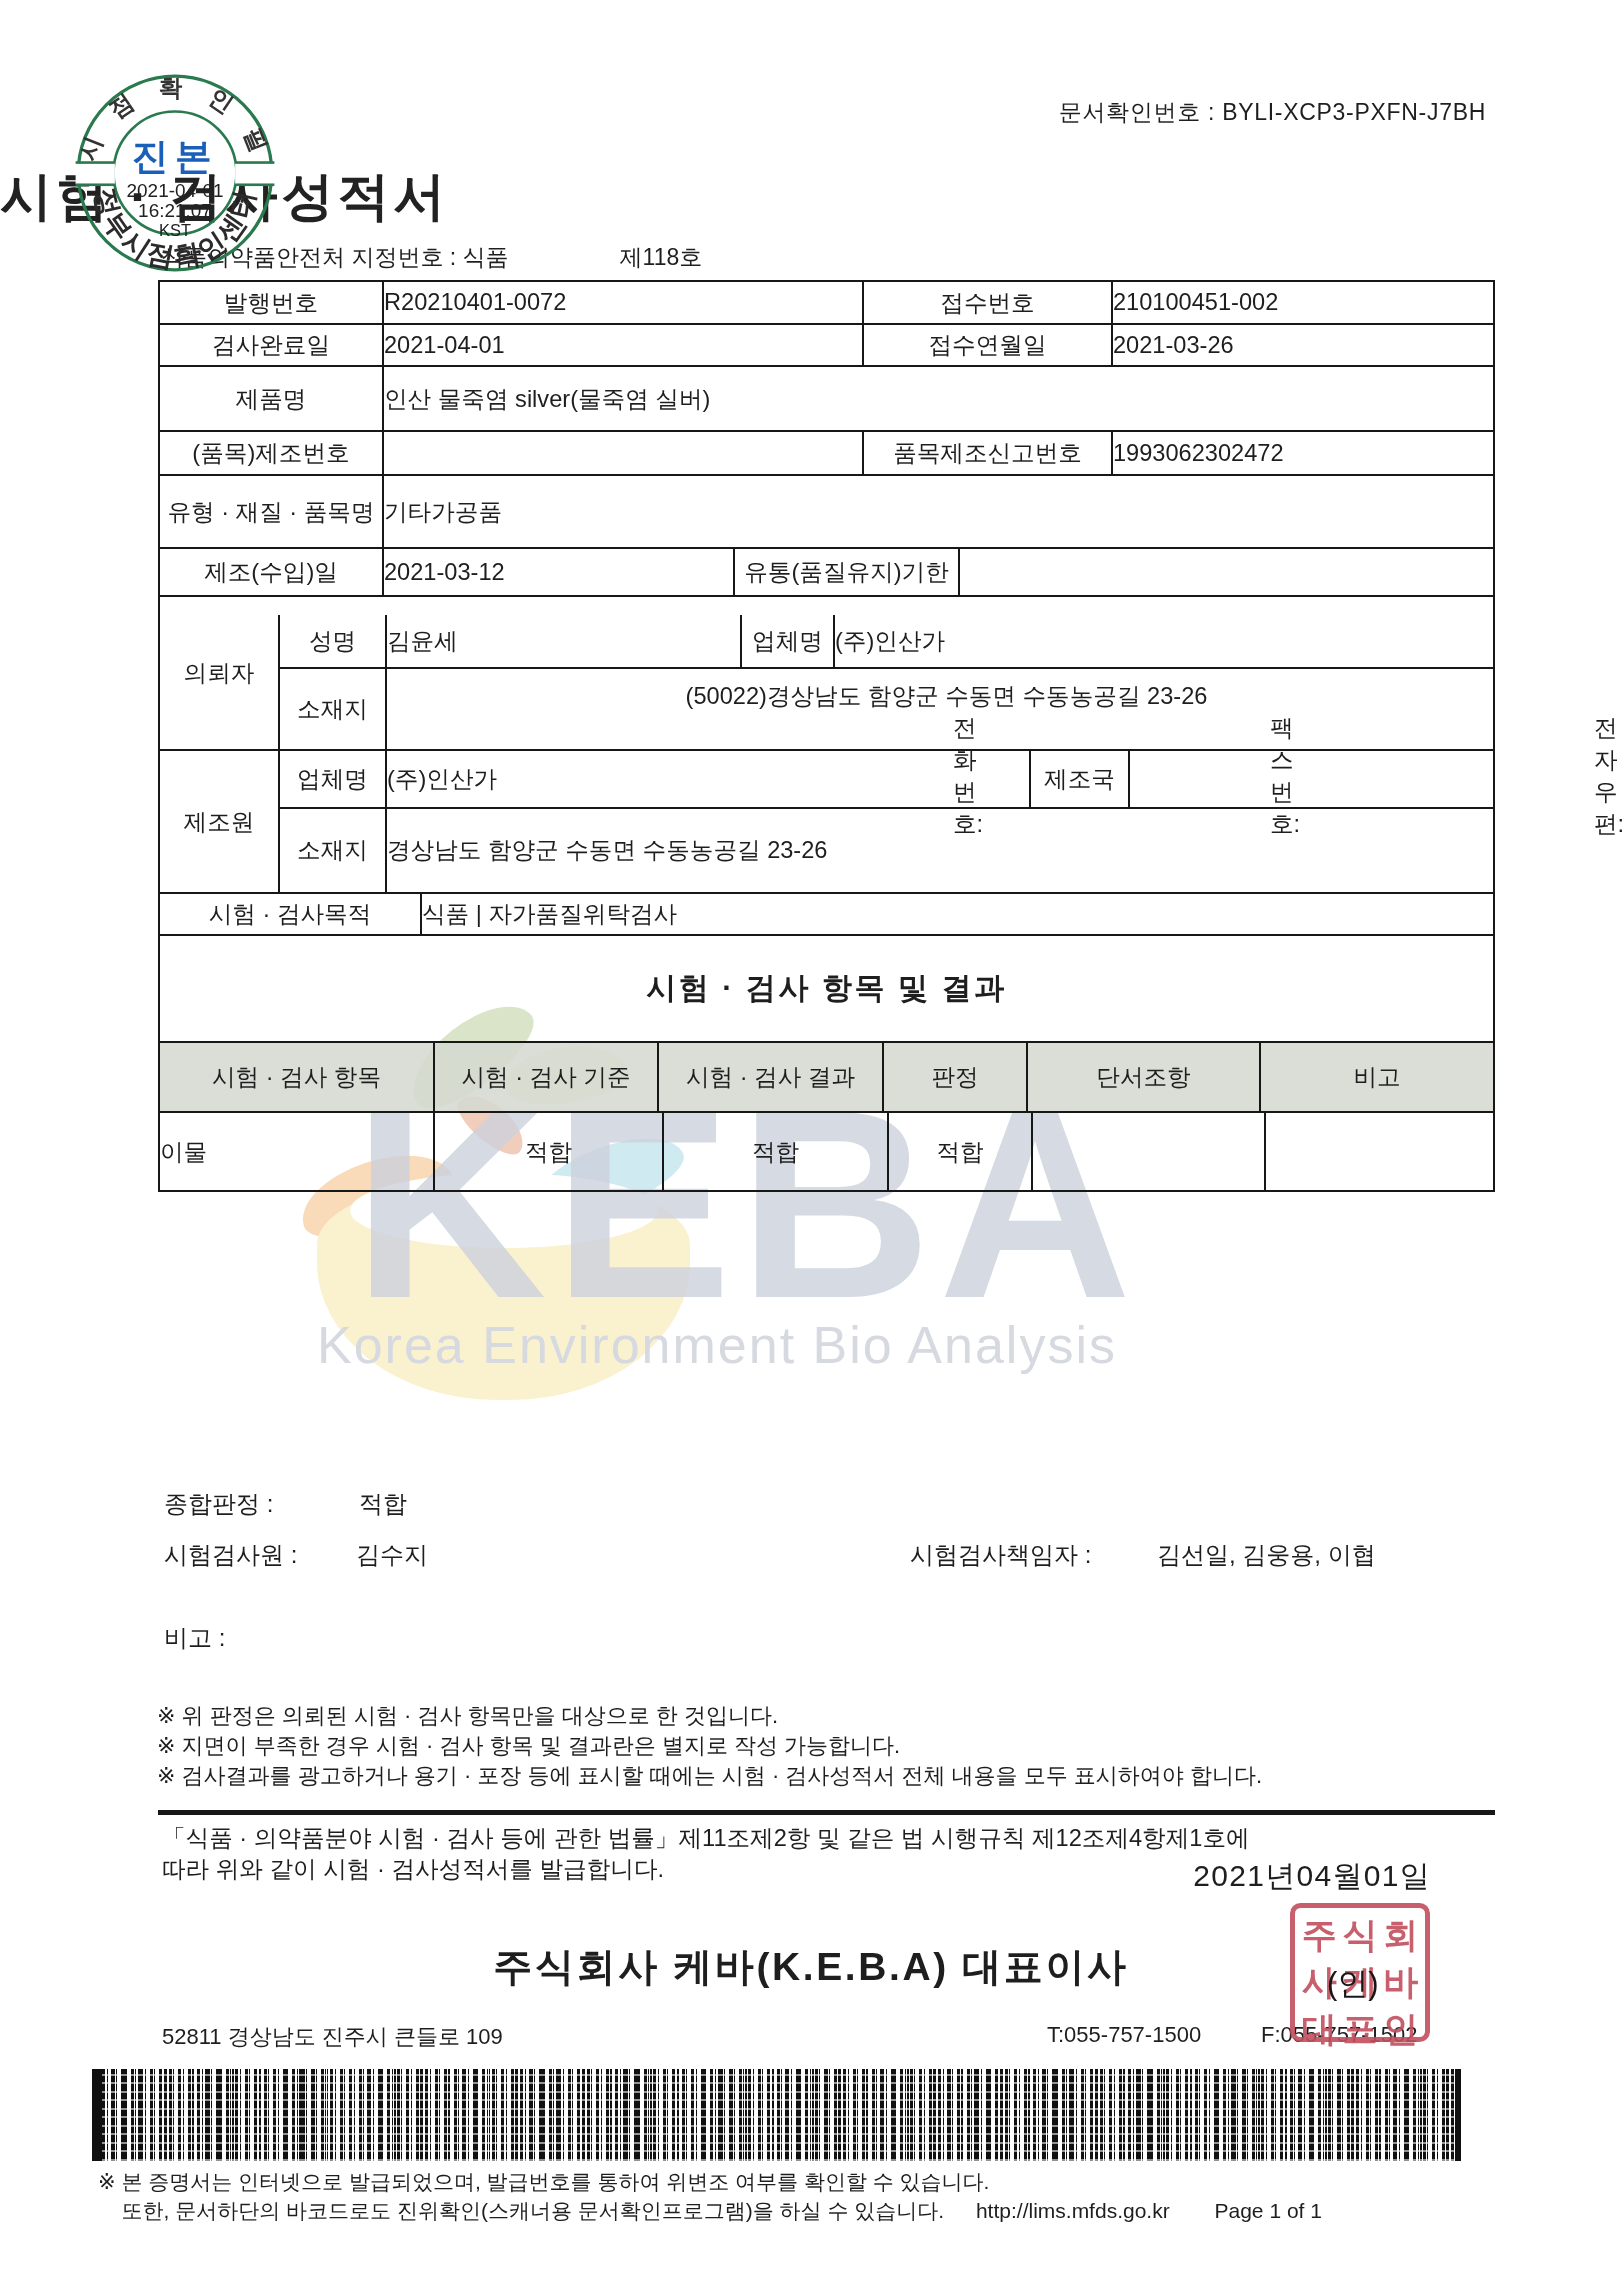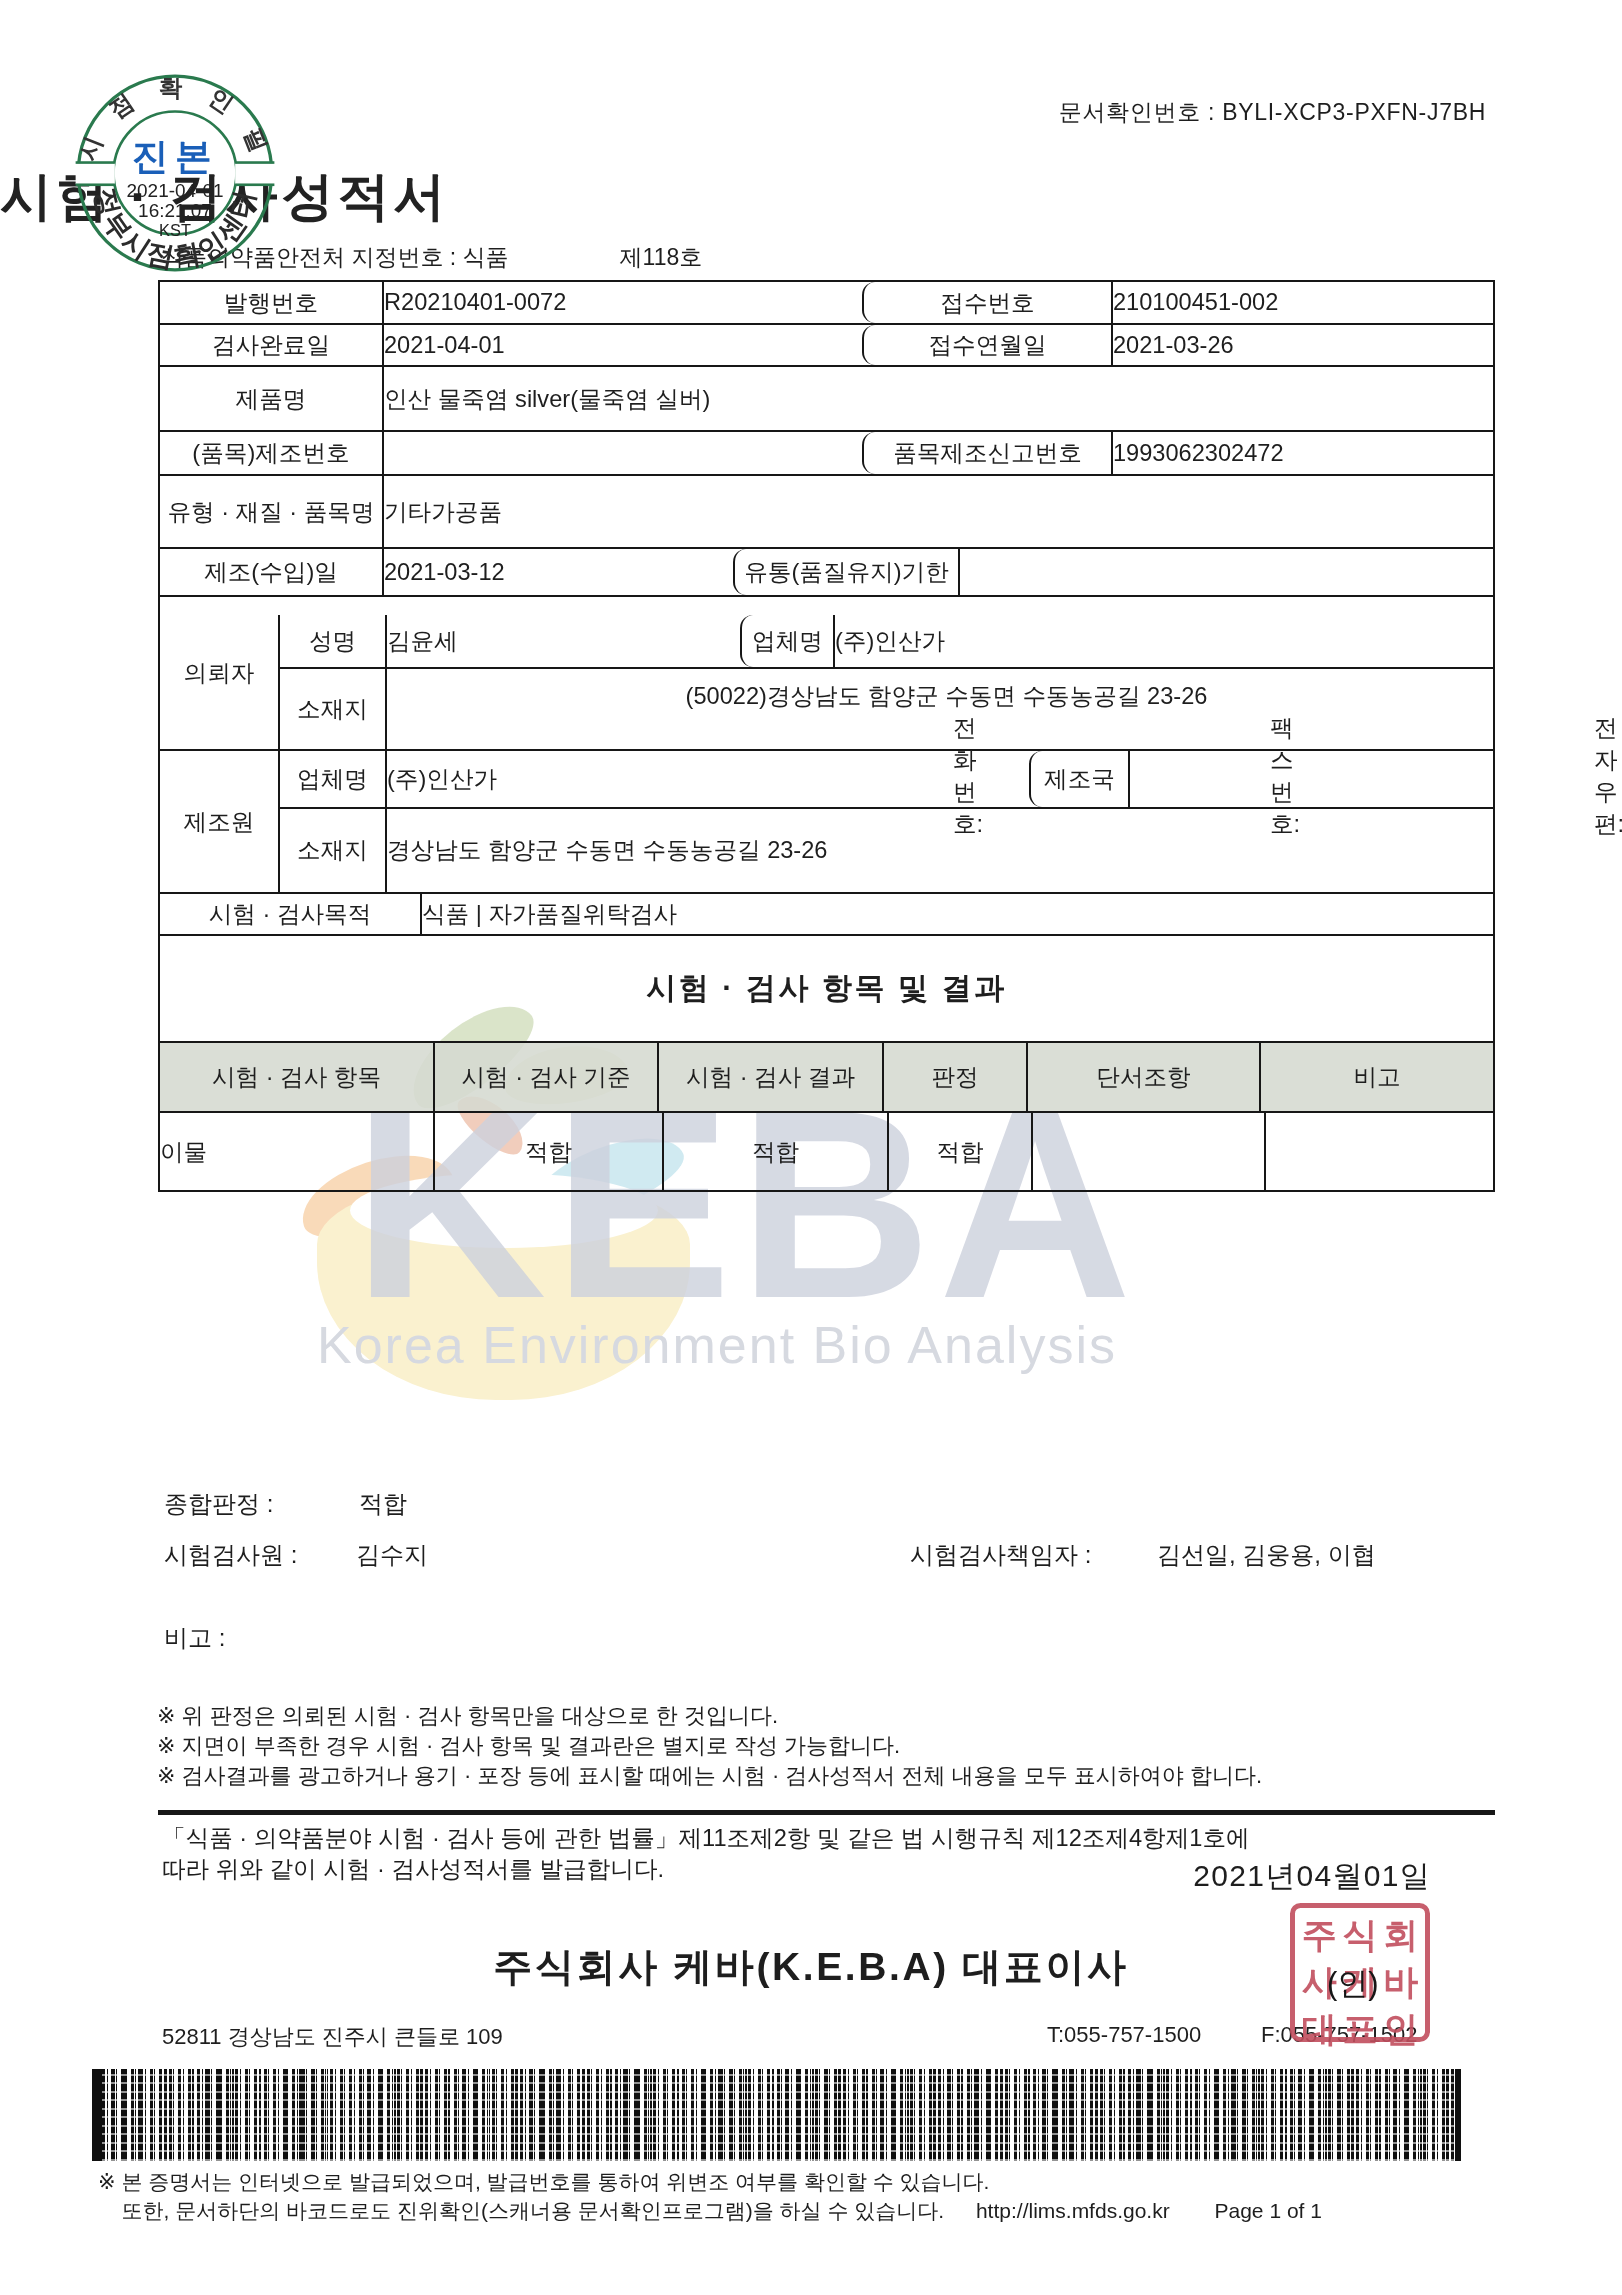--- a/index.html
+++ b/index.html
@@ -24,21 +24,21 @@
   
   .stamp{top:71px;left:73px;z-index:5;}
 
   
   .tbl{top:280px;left:158px;width:1337px;border:2.6px solid #171717;z-index:1;box-sizing:border-box;
        font-size:23.6px;background:transparent;}
   .row{display:flex;border-top:2px solid #171717;box-sizing:border-box;}
   .row:first-child{border-top:none;}
   .cell{border-left:2px solid #171717;display:flex;align-items:center;box-sizing:border-box;min-width:0;}
   .cell:first-child{border-left:none;}
-  .lab{justify-content:center;text-align:center;border-radius:13px;}
+  .lab{justify-content:center;text-align:center;}
   .val{}
   .grow{flex:1;}
   .group{display:flex;}
   .group-rows{flex:1;display:flex;flex-direction:column;min-width:0;}
   .irow{display:flex;border-top:2px solid #171717;box-sizing:border-box;}
   .irow:first-child{border-top:none;}
   .addr-cell{flex:1;display:flex;flex-direction:column;justify-content:space-between;padding:10.5px 0 6.5px 0;}
   .addr-line{padding-left:13px;}
   .contact-line{position:relative;height:31px;}
   .contact-line span{position:absolute;top:0;}

